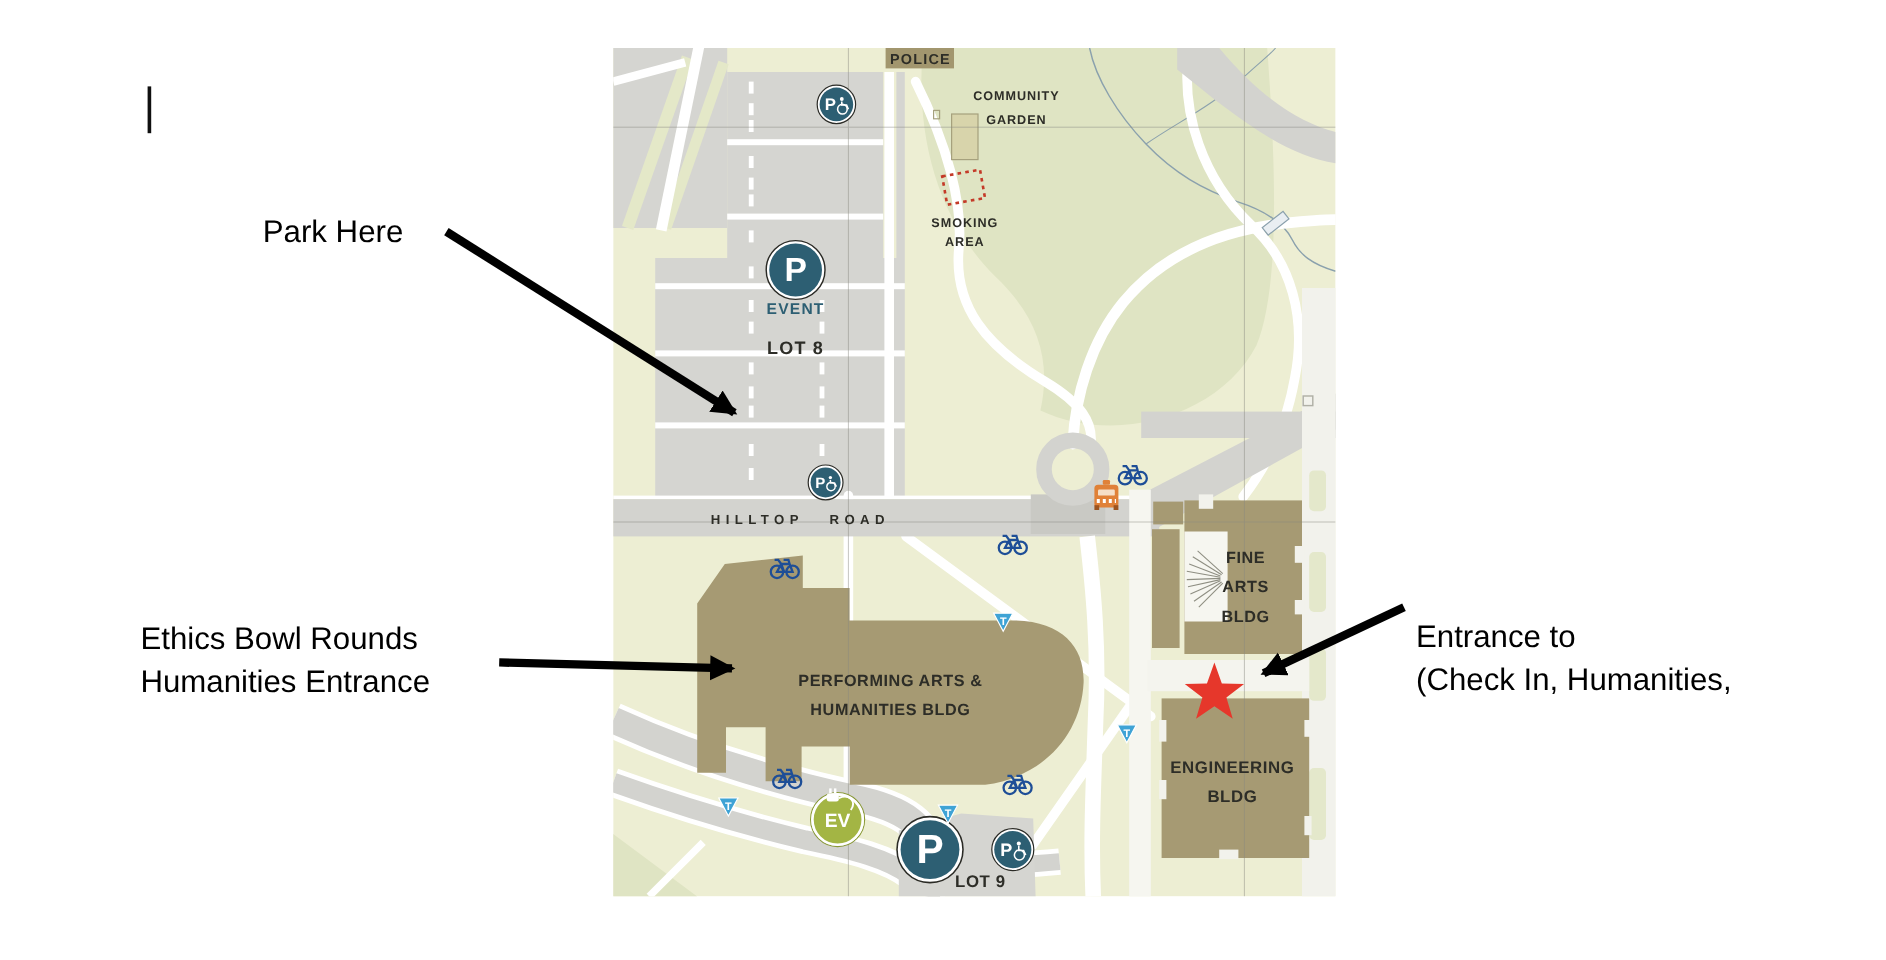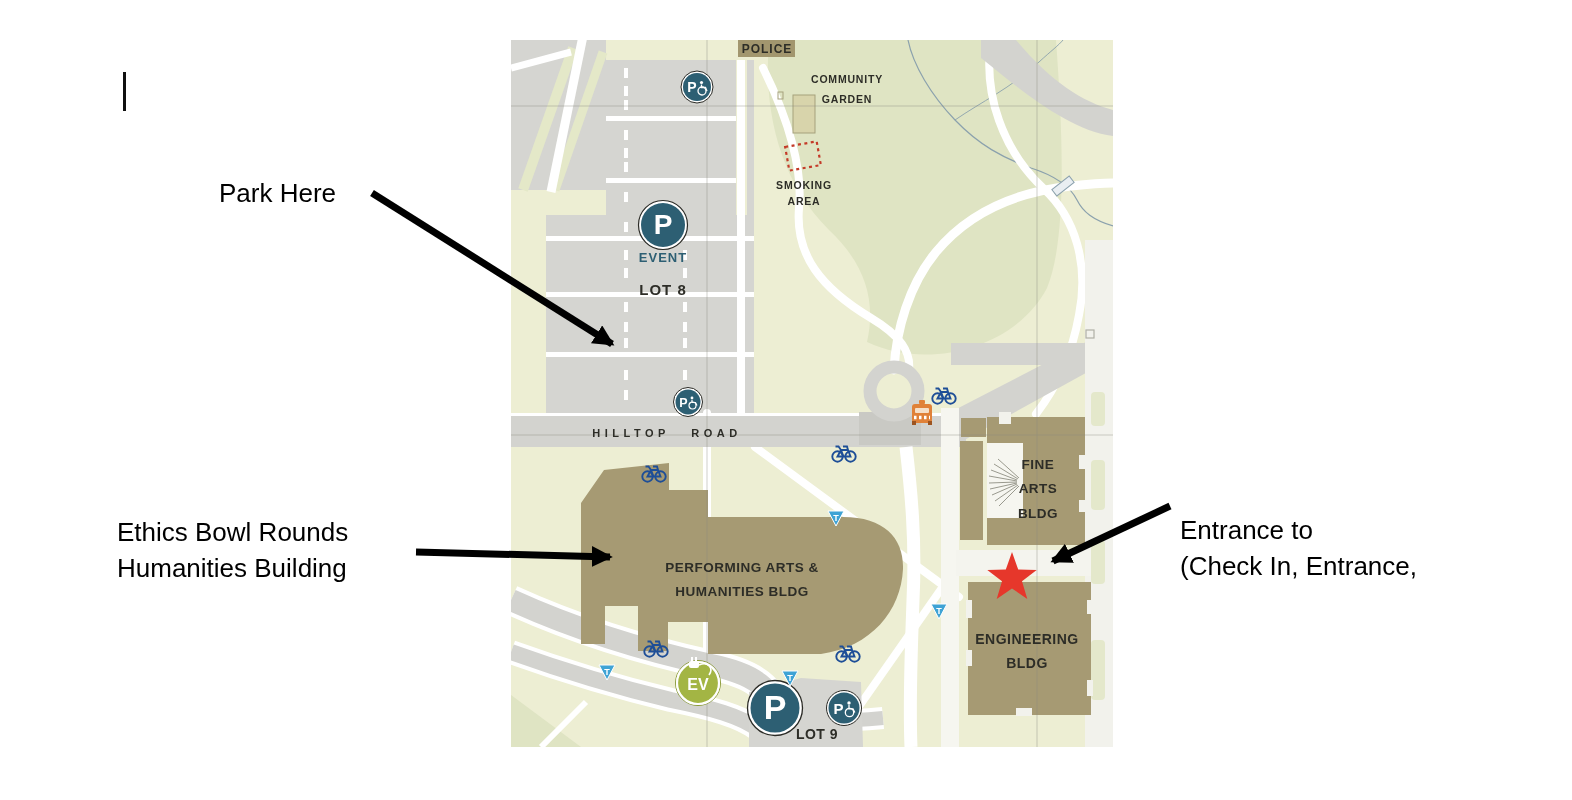--- a/index.html
+++ b/index.html
@@ -333,21 +333,21 @@
     <line x1="416" y1="552" x2="610" y2="557" stroke="#000000" stroke-width="7" marker-end="url(#ah)"></line>
     <line x1="1170" y1="506" x2="1053" y2="561" stroke="#000000" stroke-width="7" marker-end="url(#ah)"></line>
   </svg>
 
   <div class="ann" style="left:219px;top:175px;">
     <span>Park Here</span>
   </div>
 
   <div class="ann" style="left:117px;top:514px;">
     <div>Ethics Bowl Rounds</div>
-    <div>Humanities Building</div>
+    <div>Humanities Entrance</div>
   </div>
 
   <div class="ann" style="left:1180px;top:464px;margin-top:48px;">
     <div>Entrance to</div>
-    <div>(Check In, Entrance,</div>
+    <div>(Check In, Humanities,</div>
   </div>
 
 </div>
 
 </body></html>

